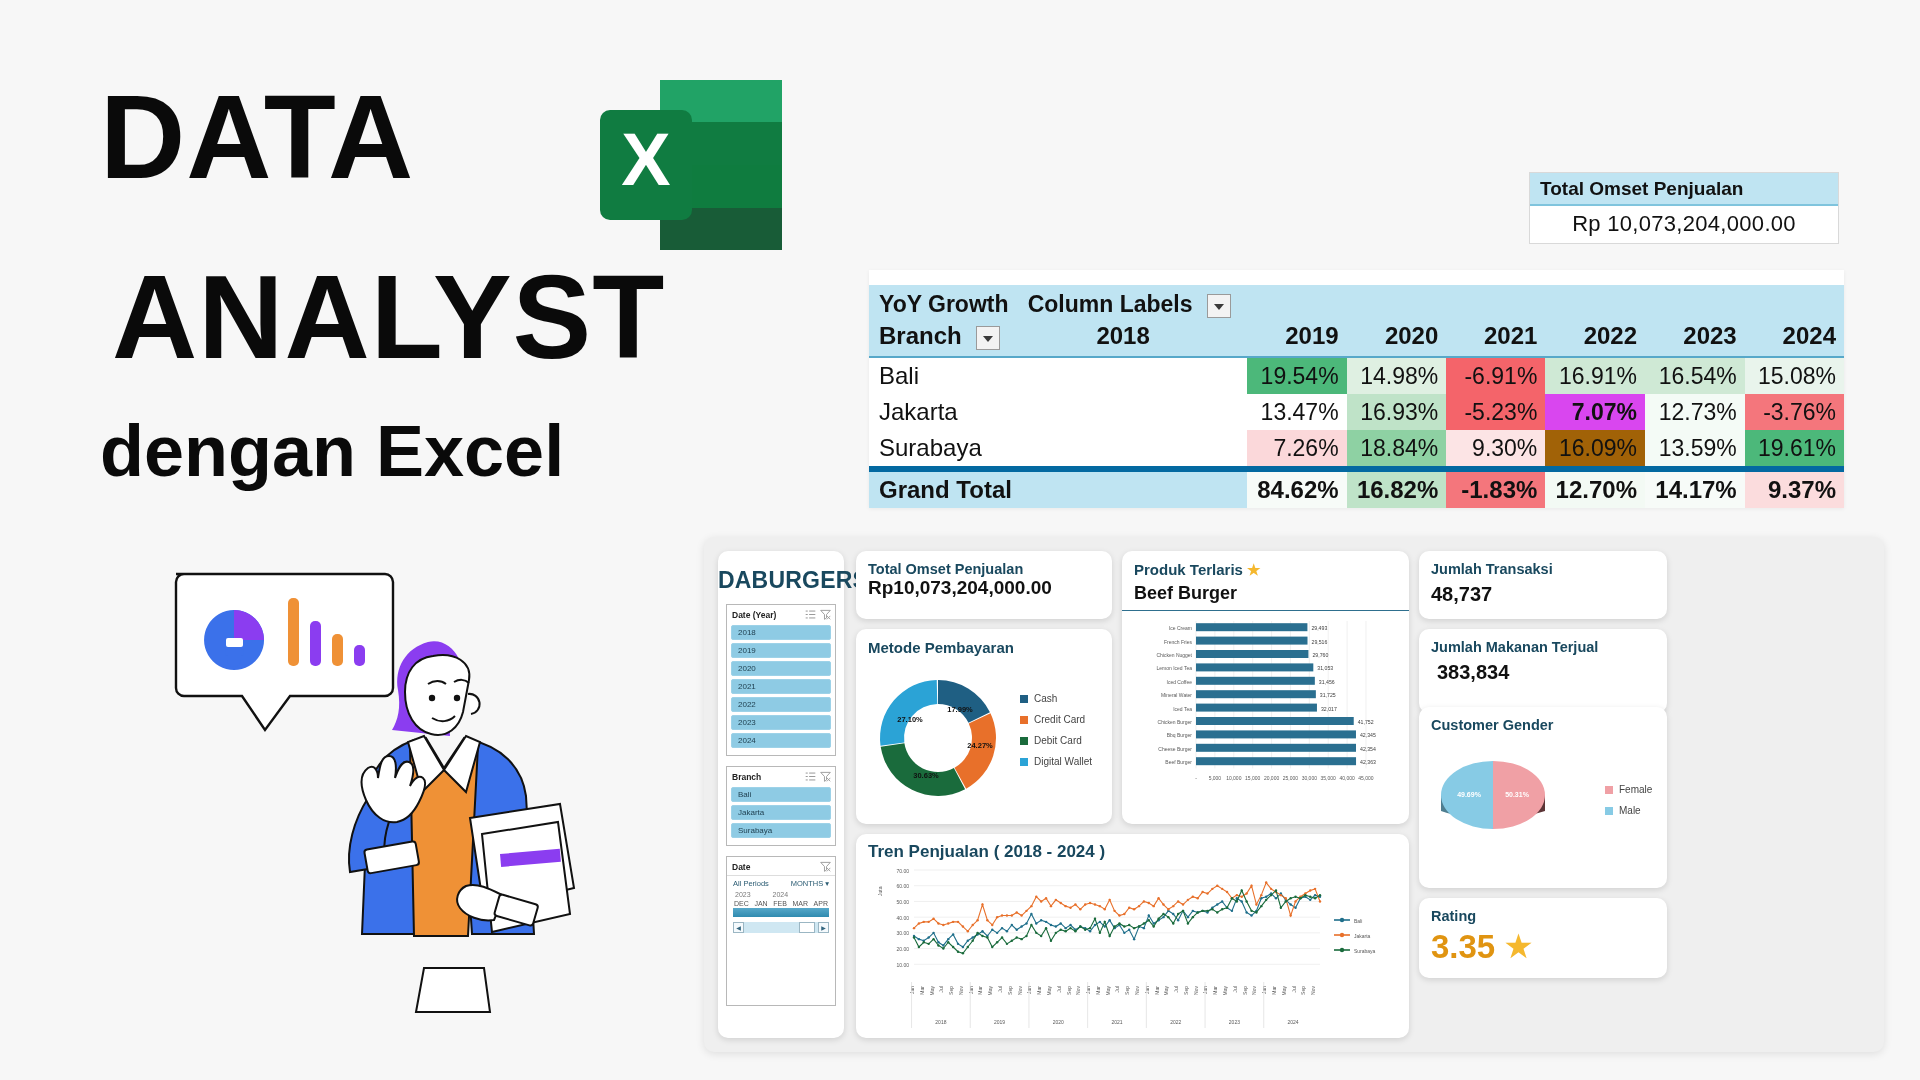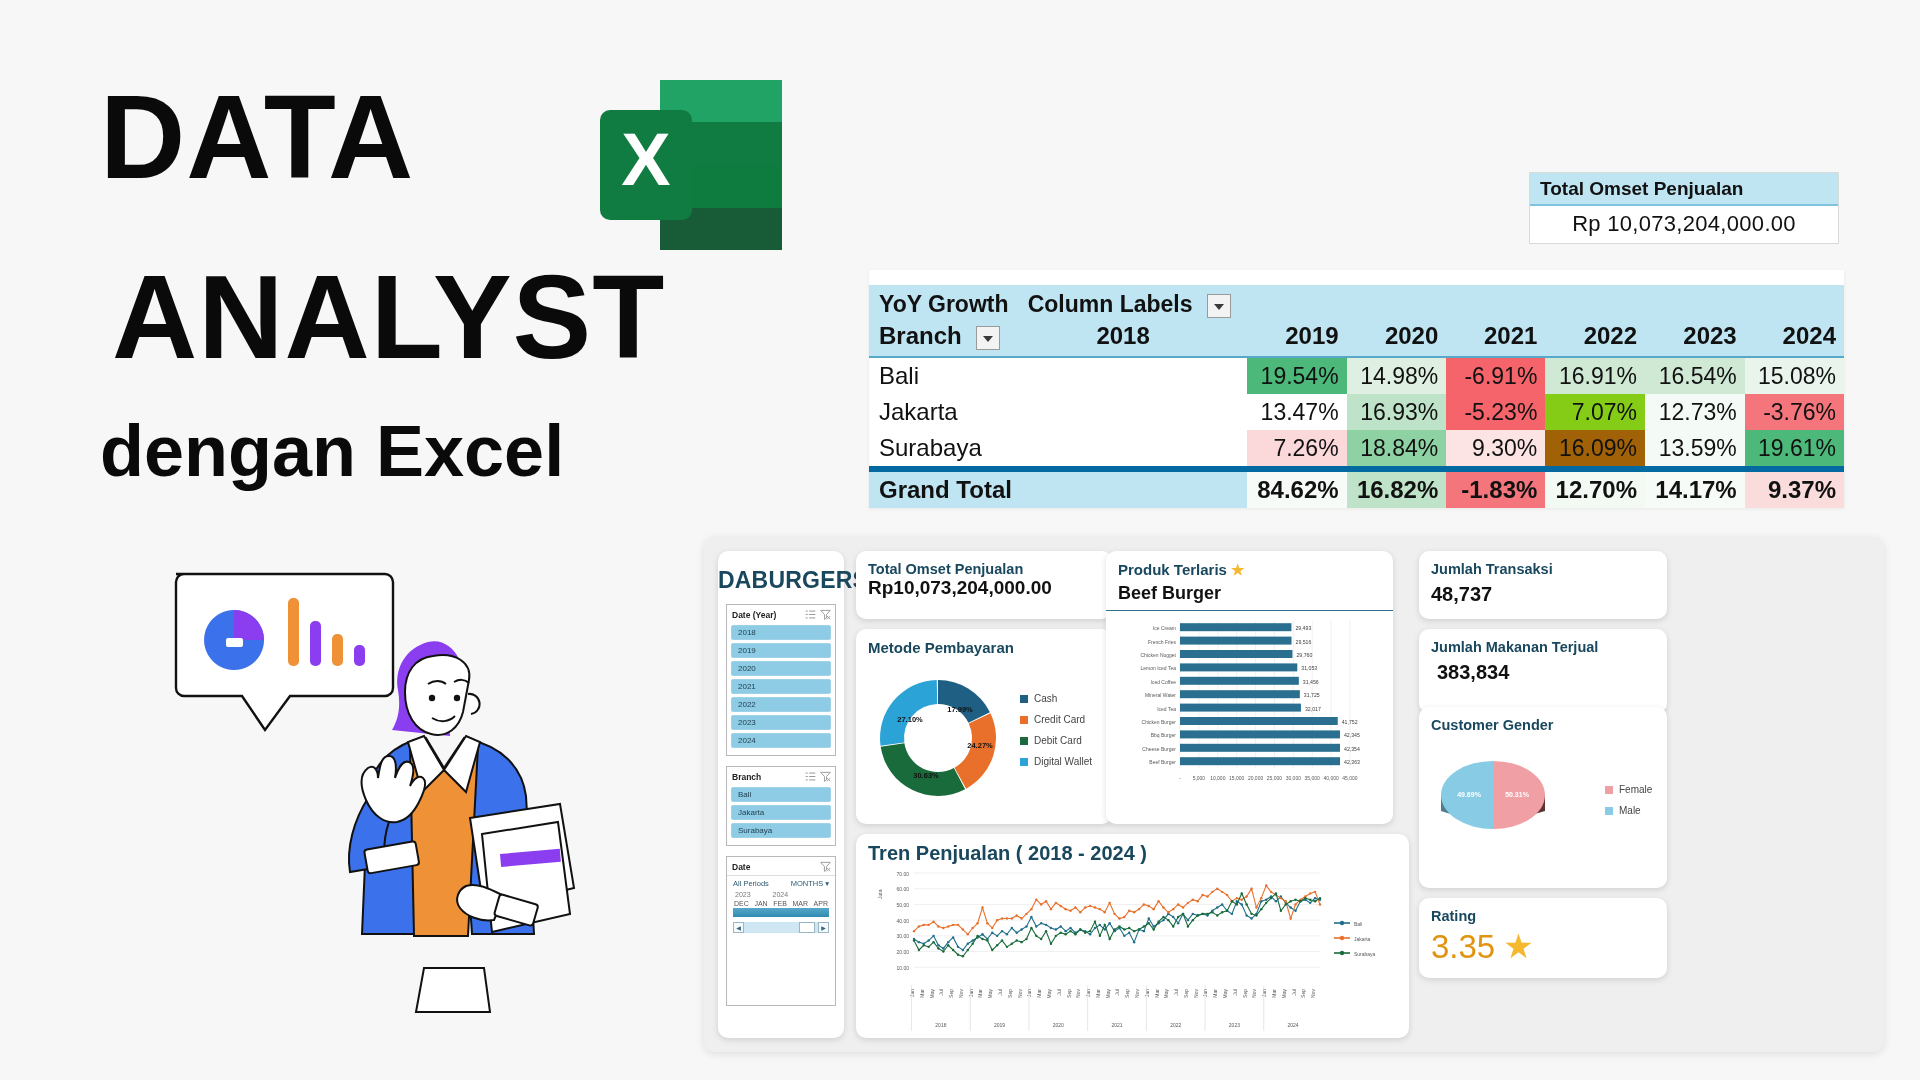--- a/index.html
+++ b/index.html
@@ -96,29 +96,29 @@
   
   .kpi-label { font-size: 14.5px; font-weight: 700; color: #19485e; }
   .kpi-value { font-size: 20px; font-weight: 700; color: #111; }
 
   .c-omset { left: 152px; top: 14px; width: 256px; height: 68px; padding: 10px 12px; }
   .c-omset .kpi-value { font-size: 19px; }
 
   .c-payment { left: 152px; top: 92px; width: 256px; height: 195px; padding: 10px 12px; }
   .c-trend { left: 152px; top: 297px; width: 553px; height: 204px; padding: 8px 12px; }
 
-  .c-produk { left: 402px; top: 14px; width: 287px; height: 273px; padding: 10px 12px; }
+  .c-produk { left: 418px; top: 14px; width: 287px; height: 273px; padding: 10px 12px; }
   .c-produk .prod-name { font-size: 18px; font-weight: 700; color: #111; margin-top: 4px; }
   .prod-rule { border-bottom: 1.5px solid #2e6f8e; margin: 6px -12px 0; }
 
   .c-trans { left: 715px; top: 14px; width: 248px; height: 68px; padding: 10px 12px; }
   .c-food  { left: 715px; top: 92px; width: 248px; height: 84px; padding: 10px 12px; }
   .c-gender{ left: 715px; top: 170px; width: 248px; height: 181px; padding: 10px 12px; }
   .c-rating{ left: 715px; top: 361px; width: 248px; height: 80px; padding: 10px 12px; }
-  .c-rating .rate-val { font-size: 33px; font-weight: 400; color: #e09411; line-height: 1; margin-top: 6px; }
+  .c-rating .rate-val { font-size: 33px; font-weight: 700; color: #e09411; line-height: 1; margin-top: 6px; }
 
   .legend-row { display: flex; align-items: center; gap: 6px; font-size: 10px; color: #444; margin-bottom: 10px; }
   .legend-sw { width: 8px; height: 8px; display: inline-block; }
 
   svg { display: block; }
   .bk { fill: #2a6f90; }
   .axis-txt { font-size: 5px; fill: #595959; font-family: "Liberation Sans", sans-serif; }
   .bar-lbl { font-size: 5.2px; fill: #404040; font-family: "Liberation Sans", sans-serif; }
 
   
@@ -227,21 +227,21 @@
             <td style="background: rgb(207, 233, 213);">16.91%</td>
             <td style="background: rgb(207, 233, 213);">16.54%</td>
             <td style="background: rgb(233, 244, 236);">15.08%</td>
           </tr>
           <tr class="pv-row">
             <td class="lbl" style="background: rgb(255, 255, 255);">Jakarta</td>
             <td style="background: rgb(255, 255, 255);"></td>
             <td style="background: rgb(255, 255, 255);">13.47%</td>
             <td style="background: rgb(191, 227, 200);">16.93%</td>
             <td style="background: rgb(244, 100, 106);">-5.23%</td>
-            <td style="background: #84cc16;">7.07%</td>
+            <td style="background: #d946ef; font-weight: bold;">7.07%</td>
             <td style="background: rgb(244, 251, 246);">12.73%</td>
             <td style="background: rgb(244, 118, 124);">-3.76%</td>
           </tr>
           <tr class="pv-row">
             <td class="lbl" style="background: rgb(255, 255, 255);">Surabaya</td>
             <td style="background: rgb(255, 255, 255);"></td>
             <td style="background: rgb(251, 216, 218);">7.26%</td>
             <td style="background: rgb(142, 209, 163);">18.84%</td>
             <td style="background: rgb(252, 228, 229);">9.30%</td>
             <td style="background: #a16207;">16.09%</td>
@@ -456,21 +456,21 @@
             <text x="156.44444444444446" y="165.4" text-anchor="middle" class="axis-txt">25,000</text>
             <text x="175.33333333333331" y="165.4" text-anchor="middle" class="axis-txt">30,000</text>
             <text x="194.22222222222223" y="165.4" text-anchor="middle" class="axis-txt">35,000</text>
             <text x="213.11111111111111" y="165.4" text-anchor="middle" class="axis-txt">40,000</text>
             <text x="232" y="165.4" text-anchor="middle" class="axis-txt">45,000</text>
           </g>
     </svg>
   </div>
 
   <div class="card c-trend">
-    <div class="kpi-label card-title" style="font-size:20px">Tren Penjualan ( 2018 - 2024 )</div>
+    <div class="kpi-label card-title" style="font-size:17px">Tren Penjualan ( 2018 - 2024 )</div>
     <svg width="529" height="178" viewBox="0 0 529 178">
       <g id="line-g">
             <line x1="46" x2="452" y1="102.28571428571429" y2="102.28571428571429" stroke="#e8e8e8" stroke-width="0.7"></line>
             <text x="41" y="104.78571428571429" text-anchor="end" class="axis-txt">10.00</text>
             <line x1="46" x2="452" y1="86.57142857142857" y2="86.57142857142857" stroke="#e8e8e8" stroke-width="0.7"></line>
             <text x="41" y="89.07142857142857" text-anchor="end" class="axis-txt">20.00</text>
             <line x1="46" x2="452" y1="70.85714285714286" y2="70.85714285714286" stroke="#e8e8e8" stroke-width="0.7"></line>
             <text x="41" y="73.35714285714286" text-anchor="end" class="axis-txt">30.00</text>
             <line x1="46" x2="452" y1="55.142857142857146" y2="55.142857142857146" stroke="#e8e8e8" stroke-width="0.7"></line>
             <text x="41" y="57.642857142857146" text-anchor="end" class="axis-txt">40.00</text>

